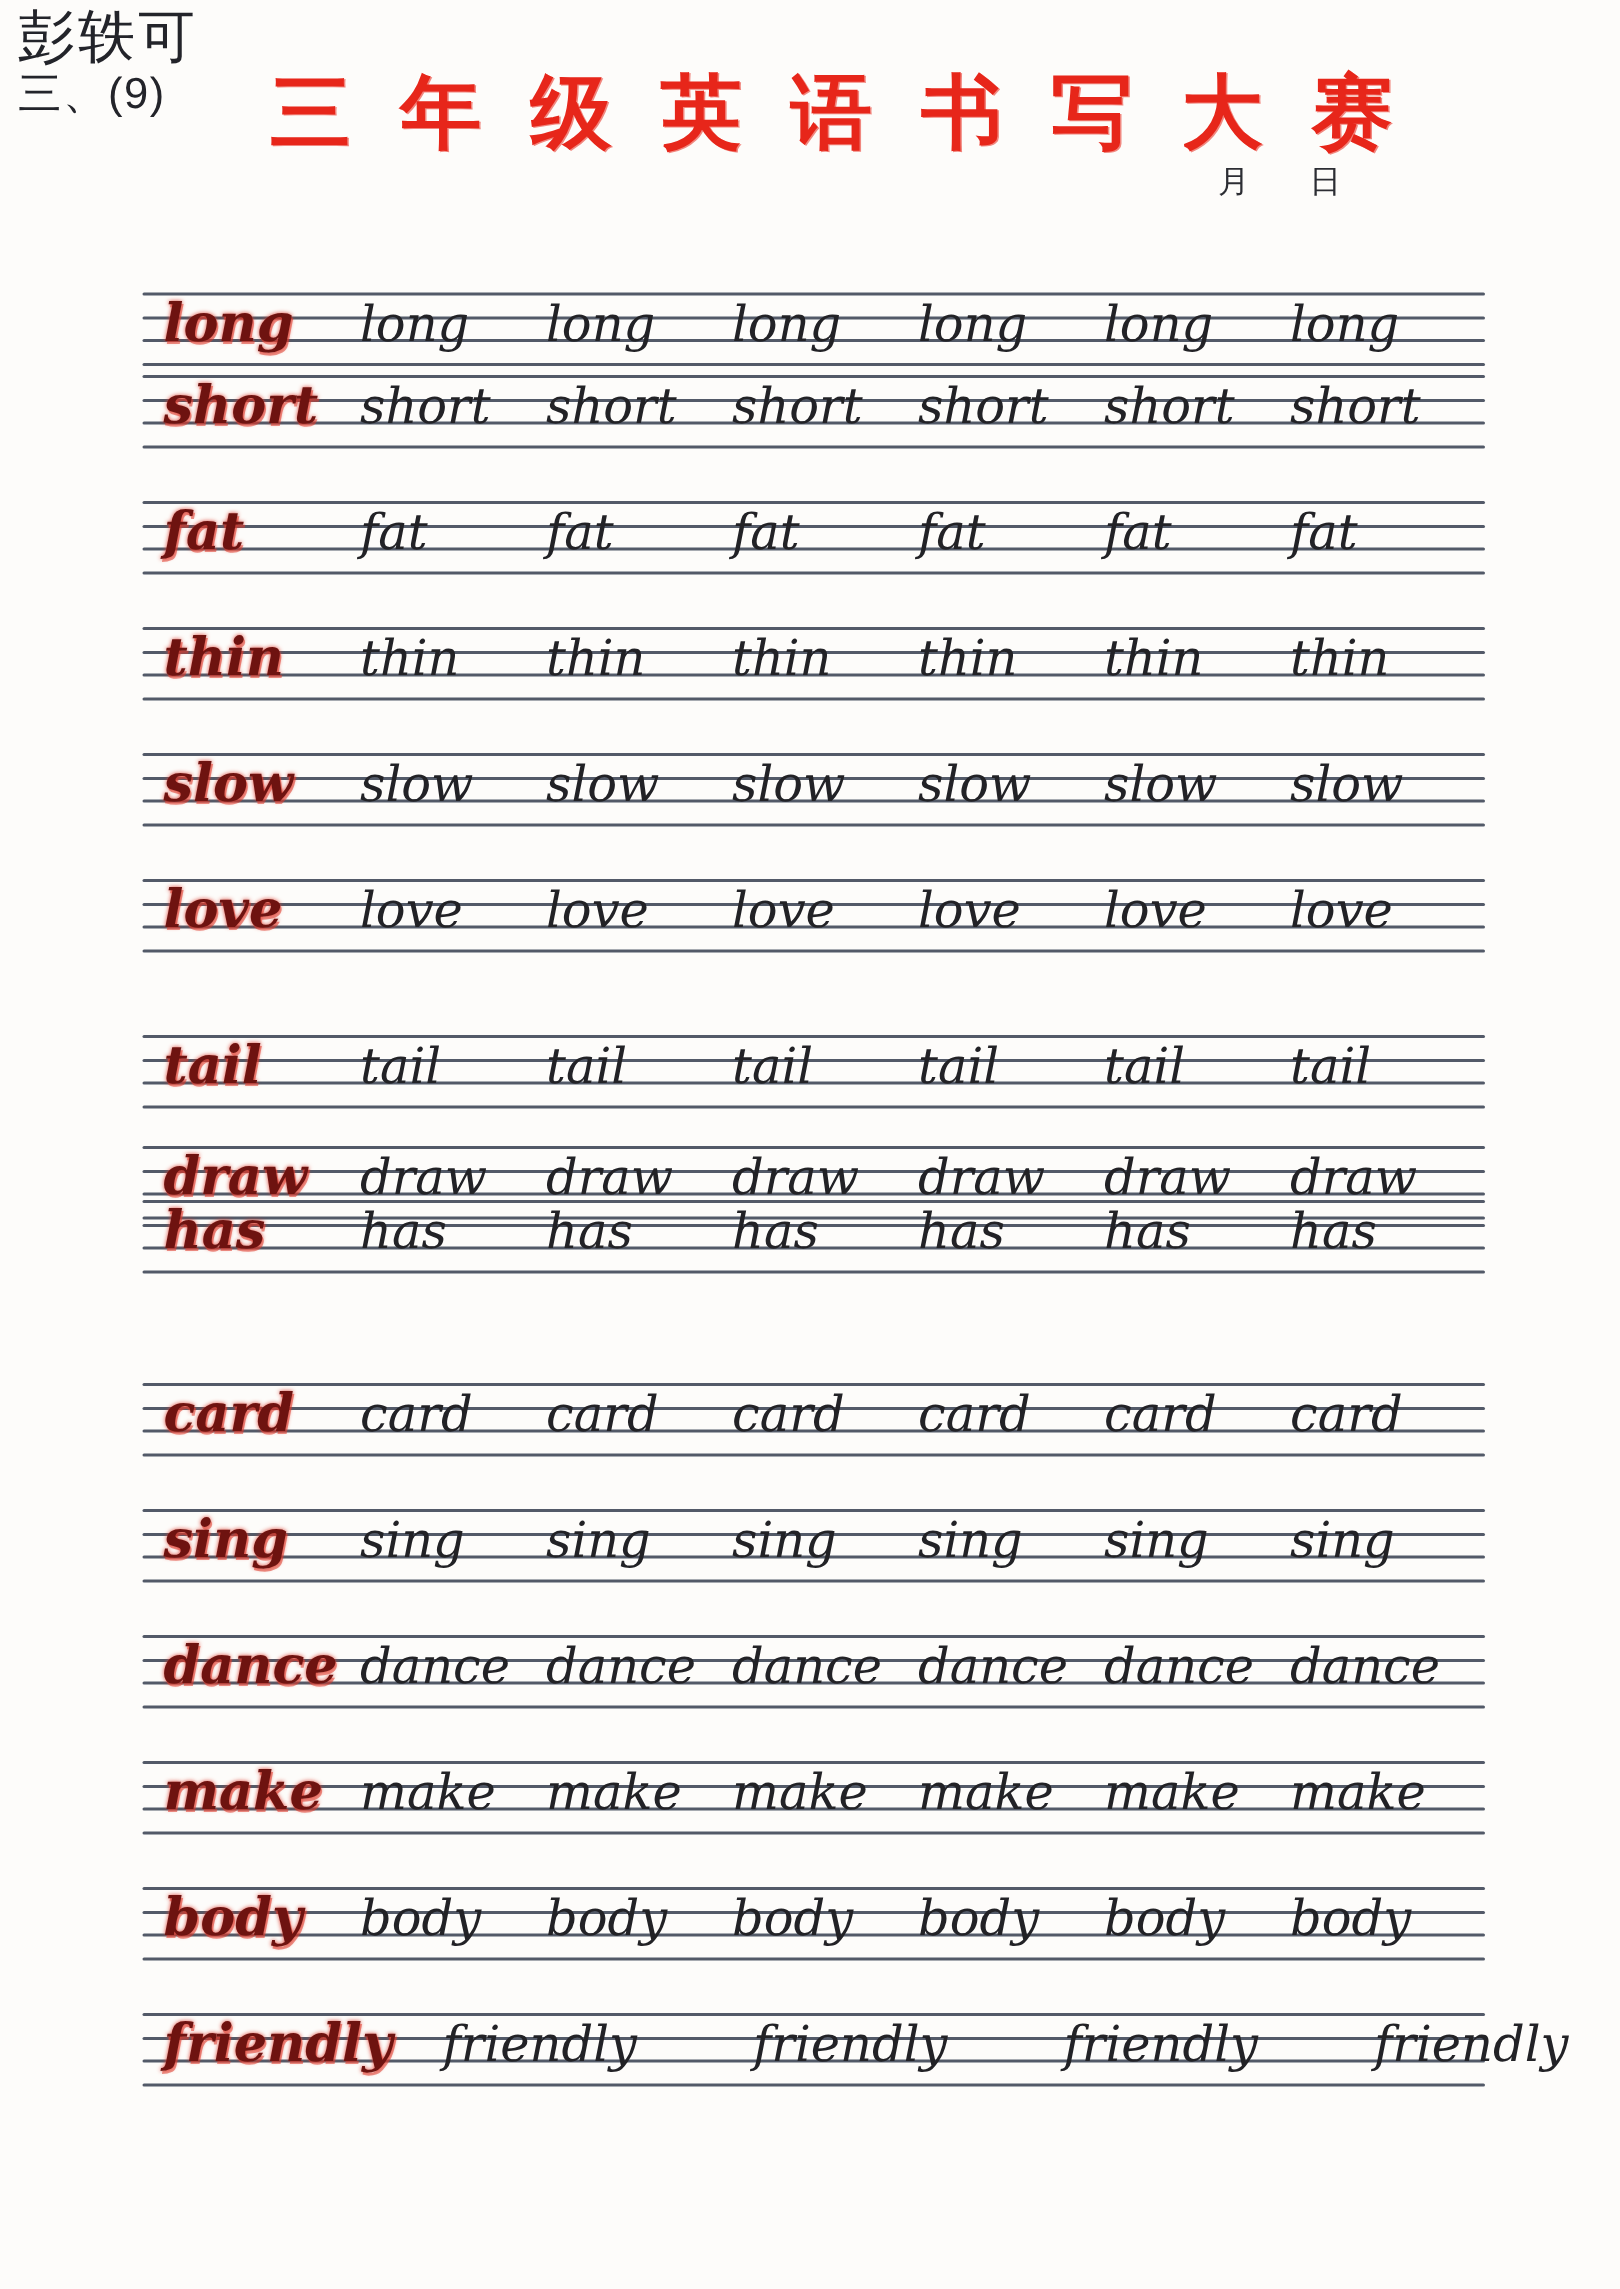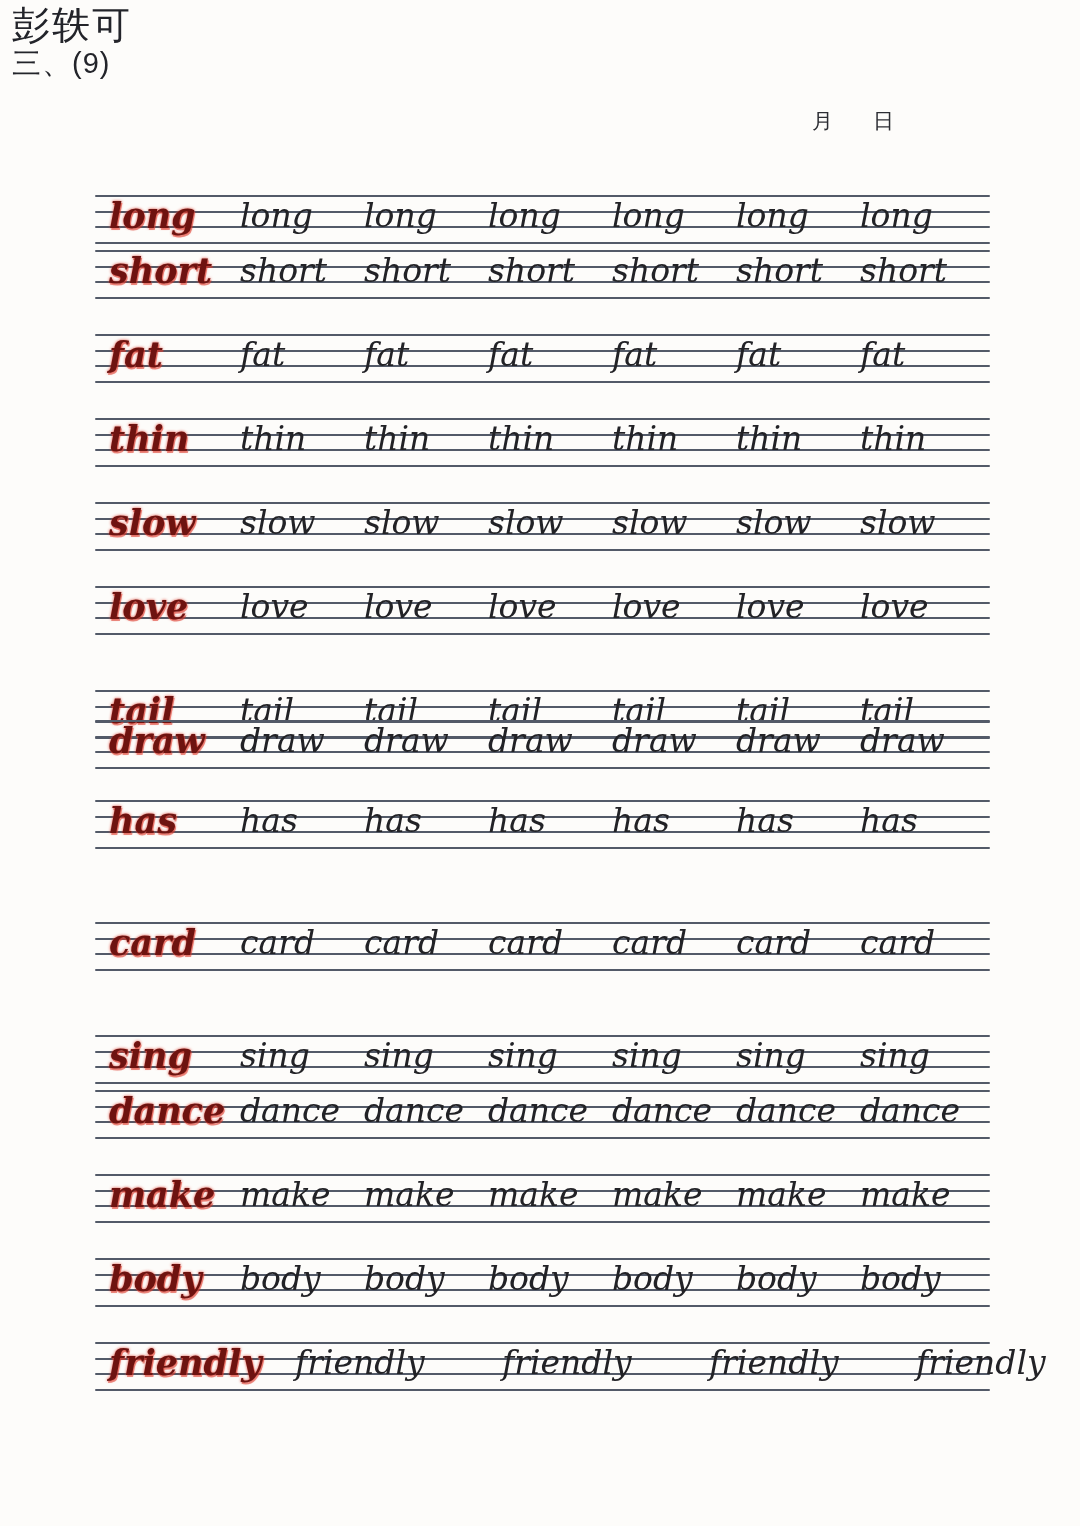--- a/index.html
+++ b/index.html
@@ -104,20 +104,21 @@
 </head>
 <body>
 
 <div class="page">
 
   <div class="student-info">
     <div class="student-name">彭轶可</div>
     <div class="class-label">三、(9)</div>
   </div>
 
+  <h1 class="page-title">三 年 级 英 语 书 写 大 赛</h1>
 
   <div class="date-line">
     <span>月</span>
     <span>日</span>
   </div>
 
   <div>
       <div class="practice-row" style="top: 166px; margin-top: 29px;">
         <div class="rule r1"></div>
         <div class="rule r2"></div>
@@ -202,21 +203,21 @@
         <div class="rule r3"></div>
         <div class="rule r4"></div>
         <span class="word model" style="left: 14px;">tail</span>
         <span class="word copy" style="left: 145px;">tail</span>
         <span class="word copy" style="left: 269px;">tail</span>
         <span class="word copy" style="left: 393px;">tail</span>
         <span class="word copy" style="left: 517px;">tail</span>
         <span class="word copy" style="left: 641px;">tail</span>
         <span class="word copy" style="left: 765px;">tail</span>
       </div>
-      <div class="practice-row" style="top: 720px;">
+      <div class="practice-row" style="top: 764px;">
         <div class="rule r1"></div>
         <div class="rule r2"></div>
         <div class="rule r3"></div>
         <div class="rule r4"></div>
         <span class="word model" style="left: 14px;">draw</span>
         <span class="word copy" style="left: 145px;">draw</span>
         <span class="word copy" style="left: 269px;">draw</span>
         <span class="word copy" style="left: 393px;">draw</span>
         <span class="word copy" style="left: 517px;">draw</span>
         <span class="word copy" style="left: 641px;">draw</span>
@@ -241,21 +242,21 @@
         <div class="rule r3"></div>
         <div class="rule r4"></div>
         <span class="word model" style="left: 14px;">card</span>
         <span class="word copy" style="left: 145px;">card</span>
         <span class="word copy" style="left: 269px;">card</span>
         <span class="word copy" style="left: 393px;">card</span>
         <span class="word copy" style="left: 517px;">card</span>
         <span class="word copy" style="left: 641px;">card</span>
         <span class="word copy" style="left: 765px;">card</span>
       </div>
-      <div class="practice-row" style="top: 1035px;">
+      <div class="practice-row" style="top: 1006px;">
         <div class="rule r1"></div>
         <div class="rule r2"></div>
         <div class="rule r3"></div>
         <div class="rule r4"></div>
         <span class="word model" style="left: 14px;">sing</span>
         <span class="word copy" style="left: 145px;">sing</span>
         <span class="word copy" style="left: 269px;">sing</span>
         <span class="word copy" style="left: 393px;">sing</span>
         <span class="word copy" style="left: 517px;">sing</span>
         <span class="word copy" style="left: 641px;">sing</span>

